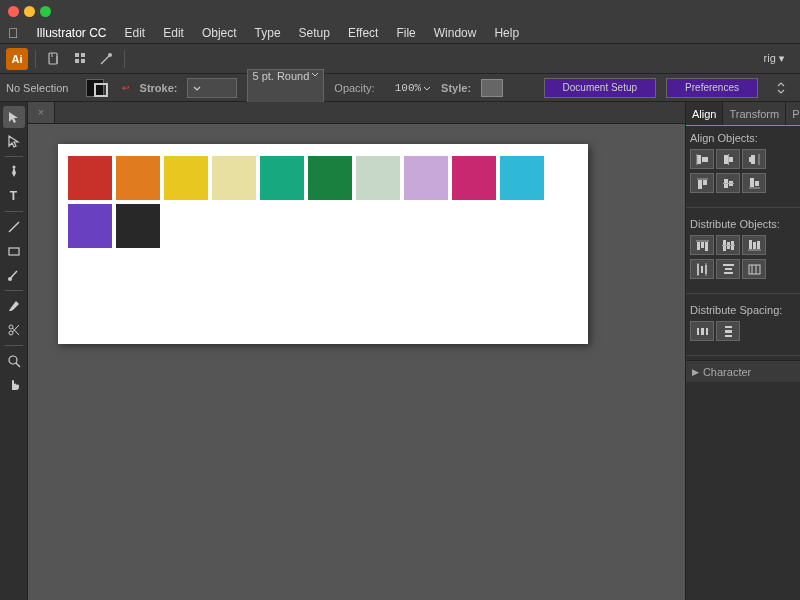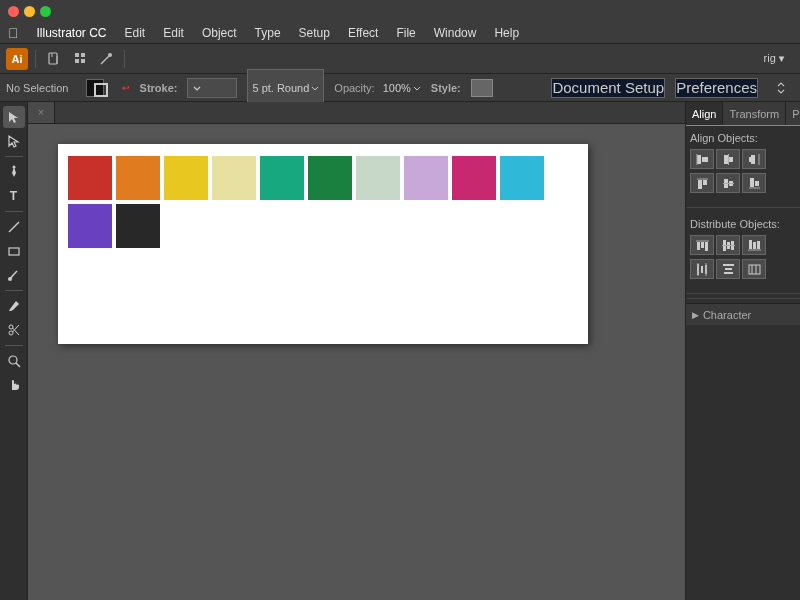--- a/index.html
+++ b/index.html
@@ -146,45 +146,44 @@
       min-width: 50px;
     }
     .pt-dropdown {
       height: 38px;
       background: #4a4a4a;
       border: 1px solid #666;
       color: #ccc;
       font-size: 11px;
       padding: 0 4px;
       display: flex;
-      align-items: center;
       cursor: pointer;
       min-width: 70px;
     }
     .opacity-field {
       display: flex;
       align-items: center;
       gap: 2px;
       font-size: 11px;
       color: #aaa;
     }
     .style-box {
       width: 22px;
       height: 18px;
       background: #666;
       border: 1px solid #888;
       cursor: pointer;
     }
     .doc-setup-btn, .preferences-btn {
       height: 20px;
-      background: #0f172a;
+      background: #4c1d95;
       border: 1px solid #666;
       color: #ccc;
-      font-size: 15px;
-      padding: 0 0;
+      font-size: 10px;
+      padding: 0 18px;
       cursor: pointer;
       display: flex;
       align-items: center;
     }
 
     
     .main-area {
       display: flex;
       height: calc(600px - 22px - 22px - 30px - 28px);
       
@@ -429,21 +428,21 @@
 
   <div class="pt-dropdown">
     <span style="font-size:11px;">5 pt. Round</span>
     <svg width="8" height="8" viewBox="0 0 8 8" style="margin-left:2px;">
         <path d="M1 3 L4 6 L7 3" stroke="#ccc" stroke-width="1" fill="none"></path>
       </svg>
   </div>
 
   <div class="opacity-field">
     <span>Opacity:</span>
-    <span style="cursor:pointer; color:#ccc; margin-left:6px;">100%</span>
+    <span style="cursor:pointer; color:#ccc; margin-left:18px;font-family:Liberation Mono, monospace;">100%</span>
     <svg width="8" height="8" viewBox="0 0 8 8">
         <path d="M1 3 L4 6 L7 3" stroke="#ccc" stroke-width="1" fill="none"></path>
       </svg>
   </div>
 
   <span class="options-label">Style:</span>
   <div class="style-box"></div>
 
   <div style="flex:1"></div>
 
@@ -668,20 +667,39 @@
               <rect x="1" y="2" width="11" height="9" fill="none" stroke="#ccc" stroke-width="1"></rect>
               <line x1="4" y1="2" x2="4" y2="11" stroke="#ccc" stroke-width="1"></line>
               <line x1="8" y1="2" x2="8" y2="11" stroke="#ccc" stroke-width="1"></line>
             </svg>
         </div>
       </div>
     </div>
 
     <div class="panel-divider"></div>
 
+    <div class="panel-section">
+      <div class="panel-section-title">Distribute Spacing:</div>
+      <div class="align-row">
+        <div class="align-btn">
+          <svg width="13" height="13" viewBox="0 0 13 13">
+              <rect x="1" y="3" width="2" height="7" fill="#ccc"></rect>
+              <rect x="5" y="3" width="3" height="7" fill="#ccc"></rect>
+              <rect x="10" y="3" width="2" height="7" fill="#ccc"></rect>
+            </svg>
+        </div>
+        <div class="align-btn">
+          <svg width="13" height="13" viewBox="0 0 13 13">
+              <rect x="3" y="1" width="7" height="2" fill="#ccc"></rect>
+              <rect x="3" y="5" width="7" height="3" fill="#ccc"></rect>
+              <rect x="3" y="10" width="7" height="2" fill="#ccc"></rect>
+            </svg>
+        </div>
+      </div>
+    </div>
 
     <div class="panel-divider"></div>
 
     <div class="character-header">
       <span class="chevron">▶</span>
       <span>Character</span>
     </div>
   </div>
 
 </div>

